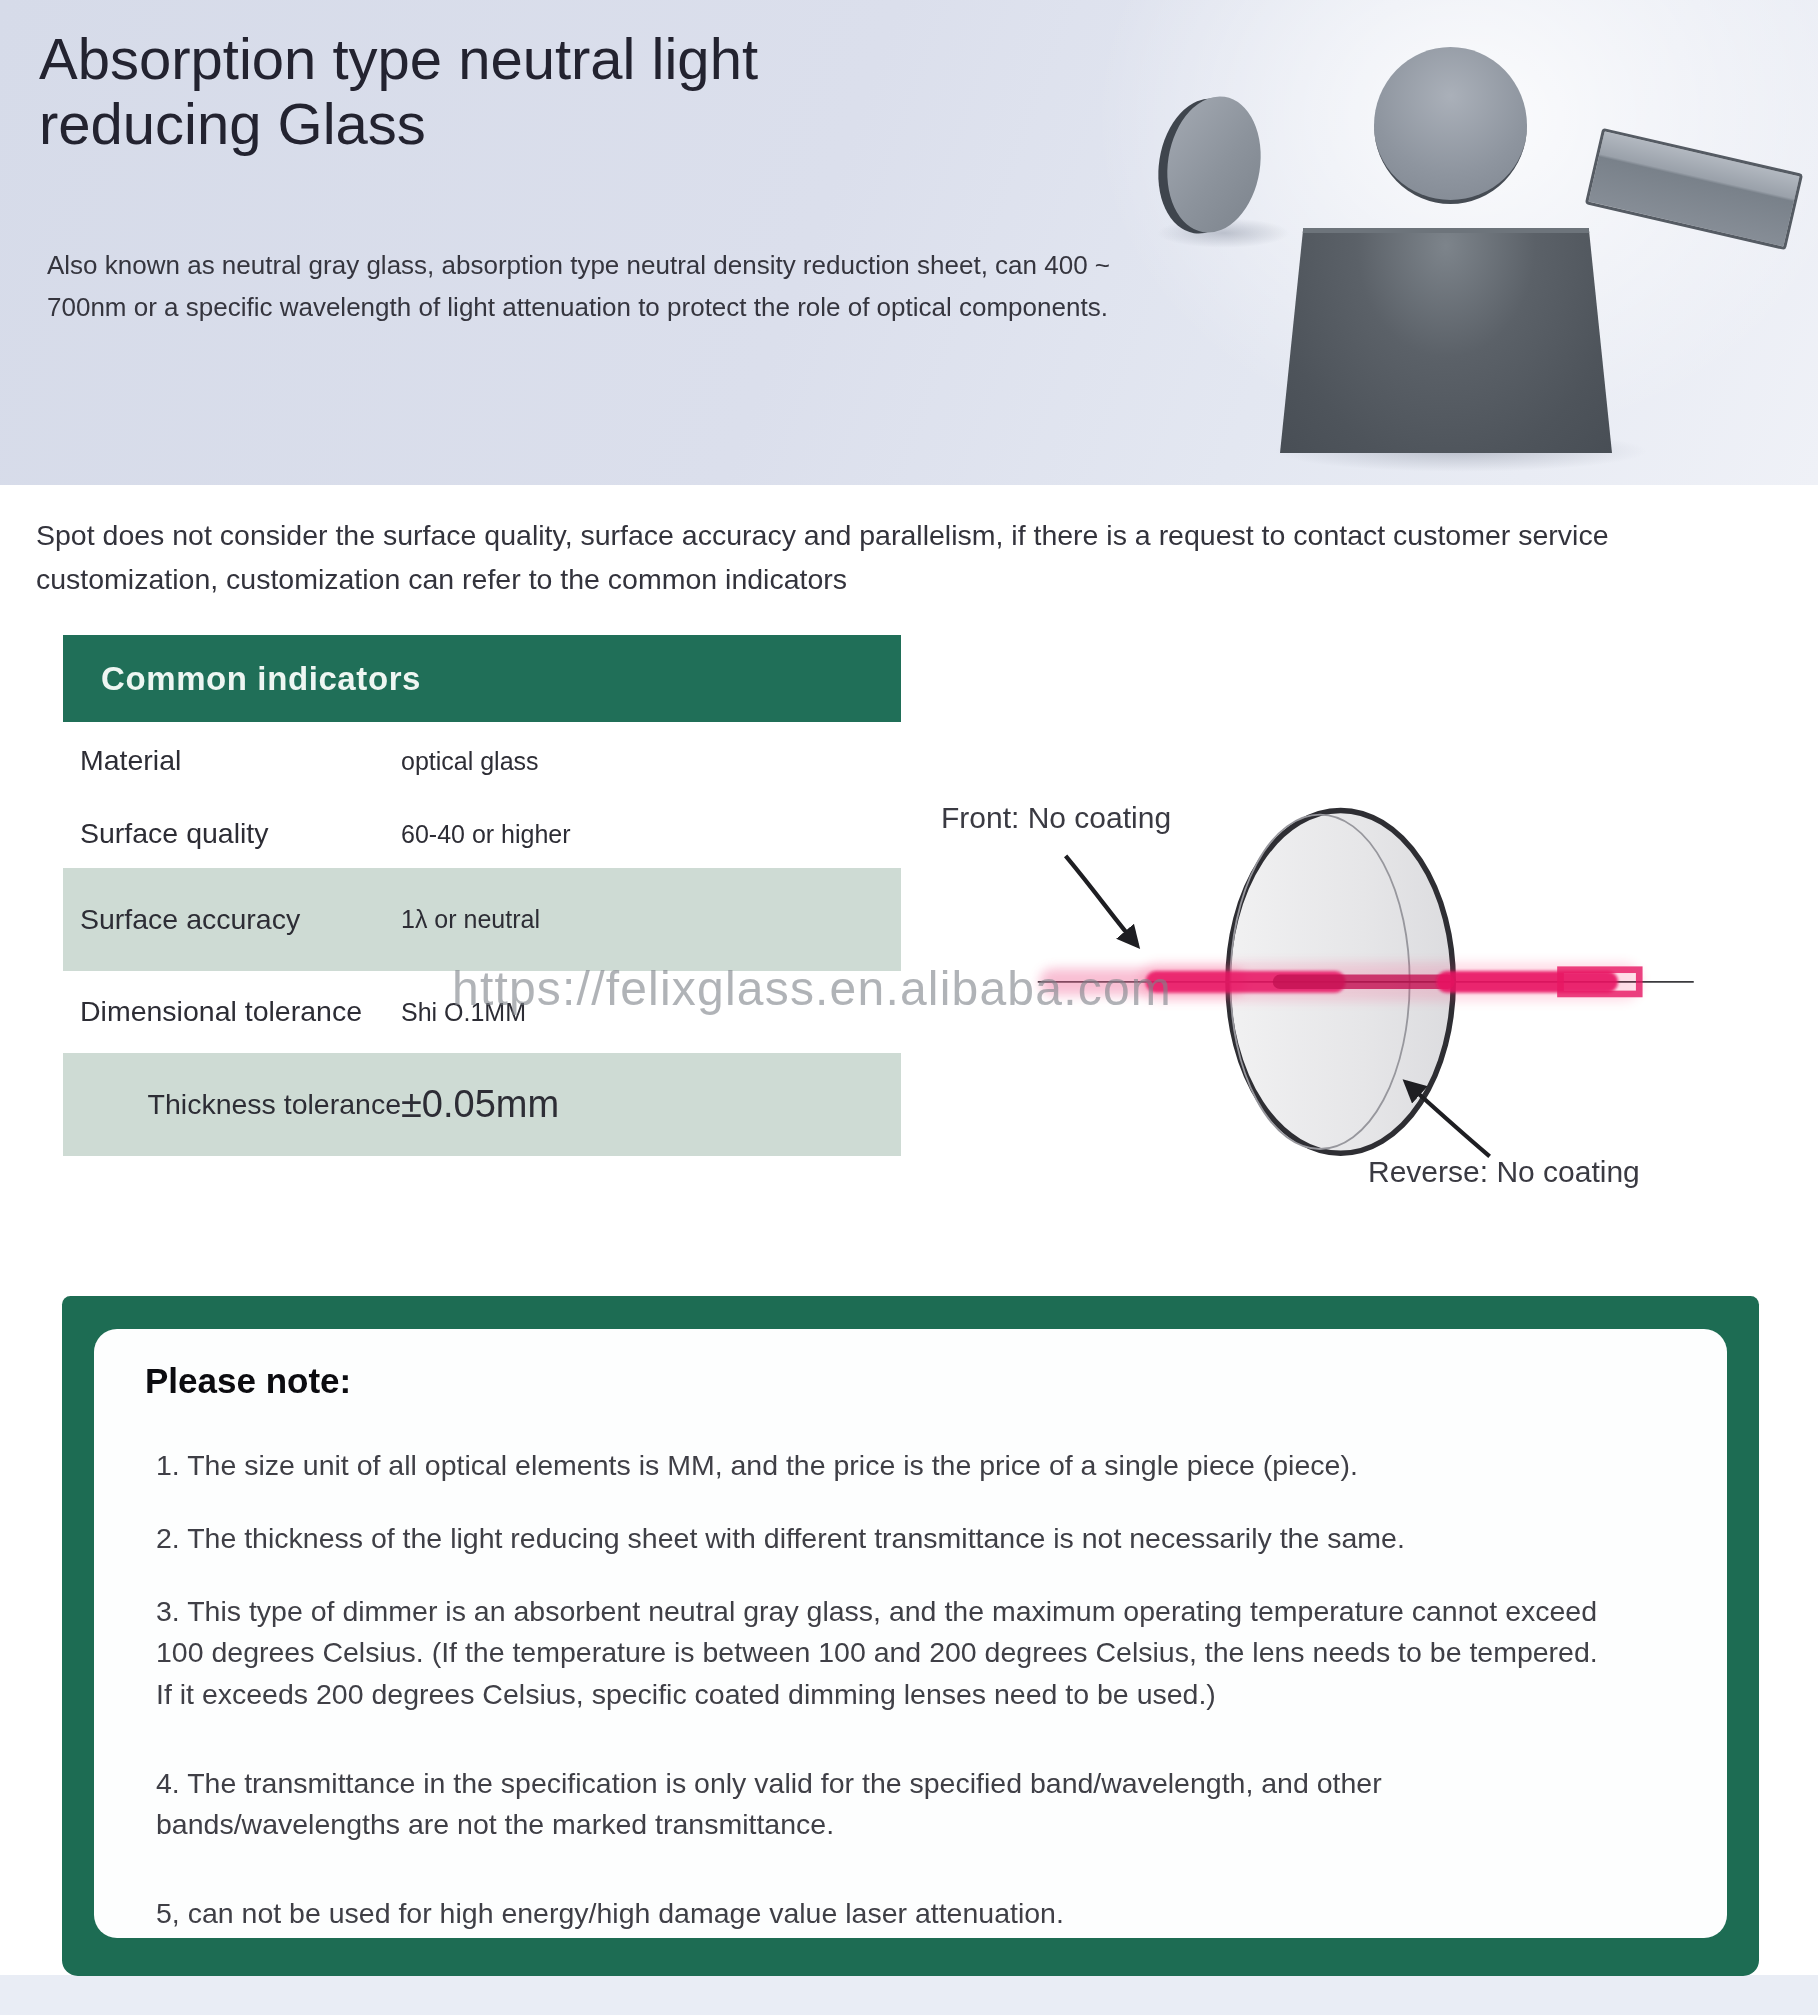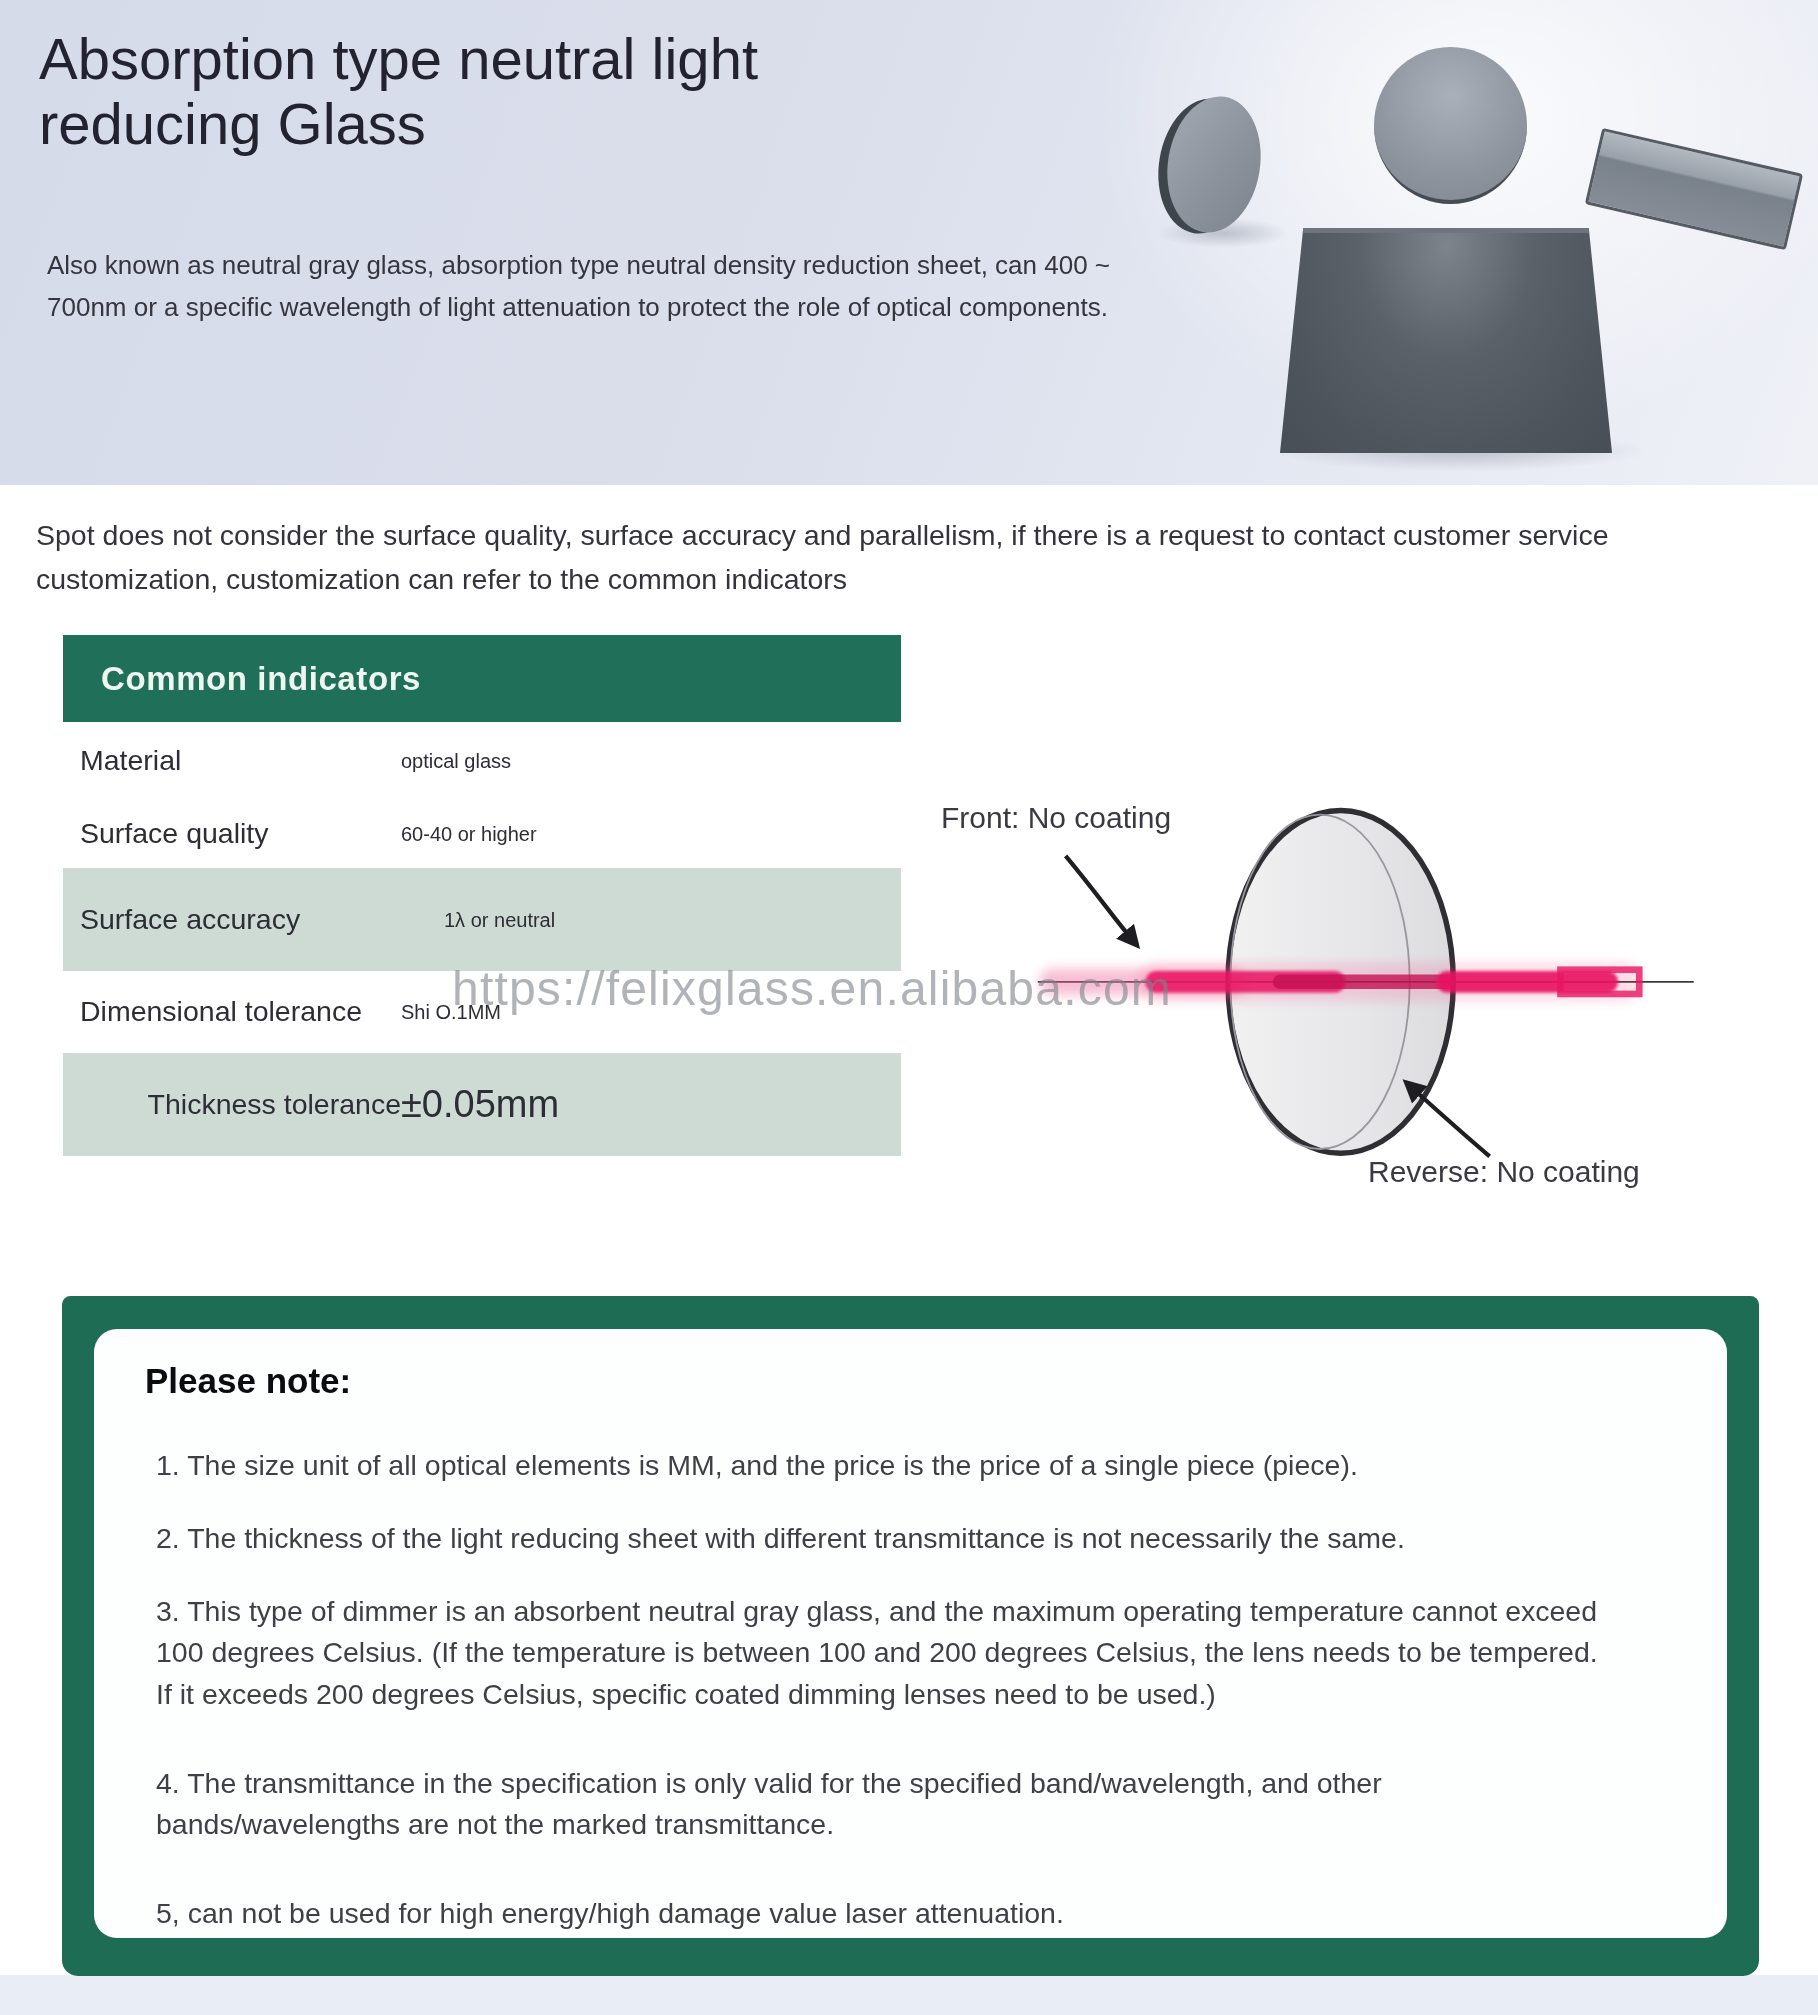--- a/index.html
+++ b/index.html
@@ -40,21 +40,21 @@
   .spot-par{position:absolute;left:36px;top:514px;width:1624px;
         font-size:28.5px;line-height:1.54;color:#33333c;}
 
   
   .ind-table{position:absolute;left:63px;top:635px;width:838px;z-index:3;}
   .t-header{height:87px;background:#206f58;color:#eef6f2;display:flex;align-items:center;
         padding-left:38px;font-size:33px;font-weight:700;letter-spacing:0.6px;box-sizing:border-box;}
   .t-row{display:flex;align-items:center;box-sizing:border-box;padding-left:17px;}
   .t-row.alt{background:#cedbd4;}
   .t-label{width:321px;font-size:28.5px;color:#2d2d35;line-height:1.25;}
-  .t-value{max-width:424px;font-size:20px;color:#2d2d35;line-height:1.3;}
+  .t-value{max-width:424px;font-size:25px;color:#2d2d35;line-height:1.3;}
   .t-value.big{font-size:38px;}
 
   
   .diagram-svg{position:absolute;left:909px;top:788px;z-index:2;}
   .coat-label{position:absolute;font-size:30px;color:#3a3a42;white-space:nowrap;z-index:4;}
   .front-label{left:941px;top:801px;}
   .reverse-label{left:1368px;top:1155px;}
 
   .watermark{position:absolute;left:452px;top:961px;z-index:5;white-space:nowrap;
         font-size:48px;color:rgba(128,133,138,.62);letter-spacing:1.2px;}
@@ -98,21 +98,21 @@
     <div class="t-header">Common indicators</div>
 
     <div class="t-row" style="height:78px;">
       <div class="t-label">Material</div>
       <div class="t-value">optical glass</div>
     </div>
     <div class="t-row" style="height:68px;">
       <div class="t-label">Surface quality</div>
       <div class="t-value">60-40 or higher</div>
     </div>
-    <div class="t-row alt" style="height:103px;gap:43px;">
+    <div class="t-row alt" style="height:103px;">
       <div class="t-label">Surface accuracy</div>
       <div class="t-value">1λ or neutral</div>
     </div>
     <div class="t-row" style="height:82px;">
       <div class="t-label">Dimensional tolerance</div>
       <div class="t-value">Shi O.1MM</div>
     </div>
     <div class="t-row alt" style="height:103px;text-align:right;">
       <div class="t-label">Thickness tolerance</div>
       <div class="t-value big">±0.05mm</div>

